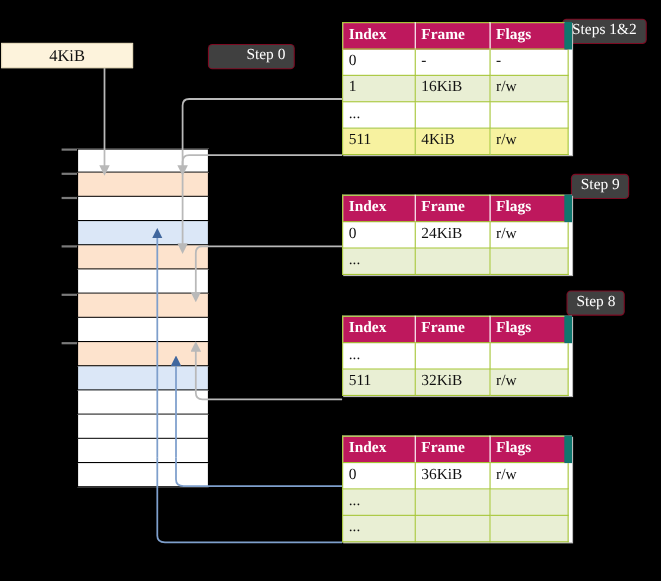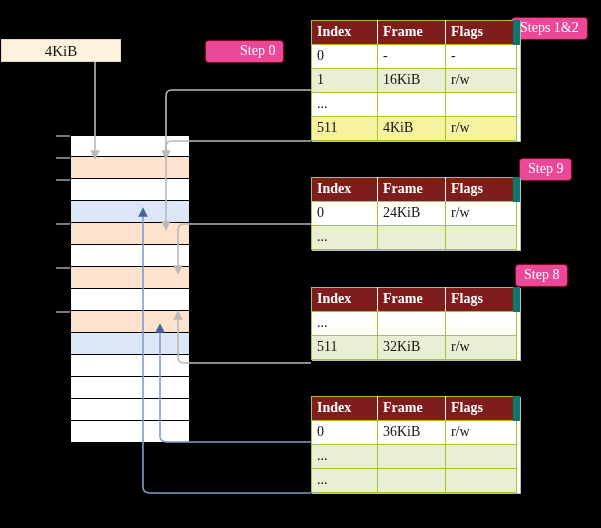--- a/index.html
+++ b/index.html
@@ -11,21 +11,21 @@
     width: 601px;
     height: 528px;
     position: relative;
     overflow: hidden;
     font-family: "Liberation Serif", "DejaVu Serif", serif;
   }
 
   
   .badge {
     position: absolute;
-    background: #ec4899;
+    background: #404040;
     color: #ffffff;
     font-family: "Liberation Serif", "DejaVu Serif", serif;
     font-size: 14px;
     line-height: 18px;
     padding: 1px 8px 2px 8px;
     border-radius: 3px;
     white-space: nowrap;
     text-align: right;
     box-shadow: 0 0 0 1px #7d0a22;
   }
@@ -44,21 +44,21 @@
 
   
   .ptable {
     position: absolute;
     border-collapse: collapse;
     table-layout: fixed;
     background: #ffffff;
     box-shadow: 1px 1px 0 0 #bbbbbb;
   }
   .ptable th {
-    background: #7f1d1d;
+    background: #be185d;
     color: #ffffff;
     font-weight: bold;
     font-size: 14px;
     text-align: left;
     padding: 2px 5px 3px 5px;
     border: 1px solid #a5c535;
     border-right: 1px solid #ffffff;
     height: 18px;
   }
   .ptable th:last-child { border-right: 7px solid #0f766e; }
@@ -159,21 +159,21 @@
   <path d="M 311 442 L 167 442 Q 160 442 160 436 L 160 416" fill="none" stroke="#7e9fcc" stroke-width="1.6"></path>
   <path d="M 160 416 L 160 328" fill="none" stroke="#7e9fcc" stroke-width="1.6" marker-end="url(#arr-blue)"></path>
 
   <path d="M 311 493 L 150 493 Q 143 493 143 487 L 143 416" fill="none" stroke="#7e9fcc" stroke-width="1.6"></path>
   <path d="M 143 416 L 143 212" fill="none" stroke="#7e9fcc" stroke-width="1.6" marker-end="url(#arr-blue)"></path>
 </svg>
 
 <div class="page-box" id="page-box" style="left: 1px; top: 39px; width: 120px; height: 23px;">4KiB</div>
 
 <div id="badges">
-    <div class="badge" style="left: 206px; top: 41px; padding-left: 34px;">Step 0</div>
+    <div class="badge" style="left: 190px; top: 41px; padding-left: 34px;">Step 0</div>
     <div class="badge" style="left: 512px; top: 18px;">Steps 1&amp;2</div>
     <div class="badge" style="left: 520px; top: 159px;">Step 9</div>
     <div class="badge" style="left: 516px; top: 265px;">Step 8</div>
   </div>
 
 <div id="tables">
     <table class="ptable" style="left: 311px; top: 20px;">
       <thead>
         <tr>
           <th class="col-index">Index</th>

